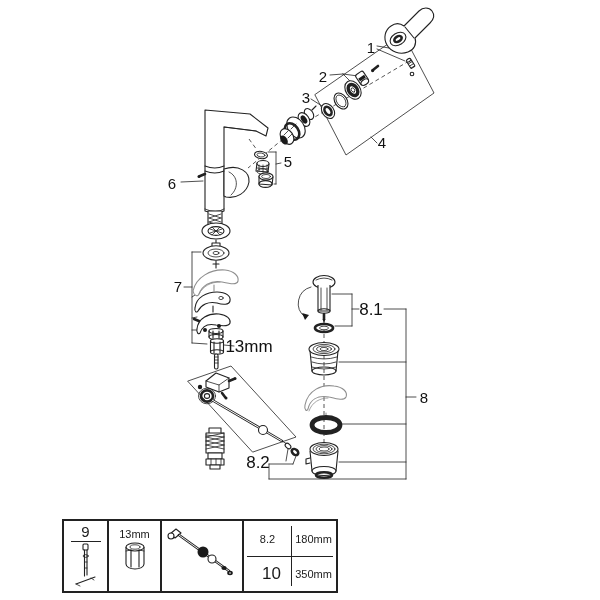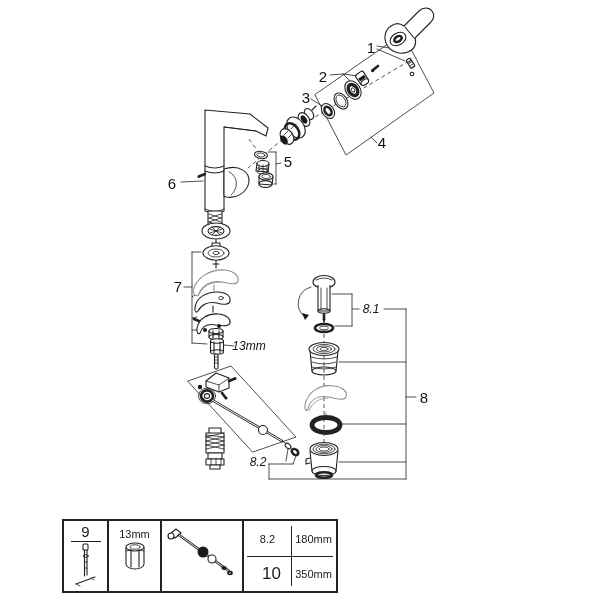--- a/index.html
+++ b/index.html
@@ -9,21 +9,21 @@
   svg .ln{stroke:#222;fill:none;stroke-width:1.1;stroke-linecap:round;stroke-linejoin:round;}
   svg .fw{stroke:#222;fill:#fff;stroke-width:1.1;stroke-linejoin:round;}
   svg .fd{fill:#1a1a1a;stroke:none;}
   svg .t2{stroke-width:2.6;}
   svg .t3{stroke-width:3.4;}
   svg .t5{stroke-width:4.8;}
   svg .thin{stroke-width:.8;}
   svg .gray{stroke:#8f8f8f;}
   svg .dash{stroke:#444;stroke-width:.9;stroke-dasharray:4 3;fill:none;}
   .lbl{position:absolute;transform:translate(-50%,-50%);font-size:15px;line-height:1;color:#111;}
-  .lbl.sm{font-size:12px;font-style:italic;}
+  .lbl.sm{font-size:17px;}
   .parts-table{position:absolute;left:62px;top:519px;width:276px;height:74px;
                border:2px solid #222;box-sizing:border-box;display:flex;background:#fff;}
   .pt-cell{border-right:2px solid #222;box-sizing:border-box;position:relative;
            display:flex;flex-direction:column;align-items:center;}
   .pt-cell:last-child{border-right:none;}
   .c1{width:45px;} .c2{width:53px;} .c3{width:82px;justify-content:center;} .c4{flex:1;}
   .num9{font-size:15px;margin-top:2px;width:30px;text-align:center;
         border-bottom:1.5px solid #222;padding-bottom:1px;}
   .nutsize{font-size:11px;margin-top:7px;}
   .spec-grid{position:relative;width:100%;height:100%;display:grid;

